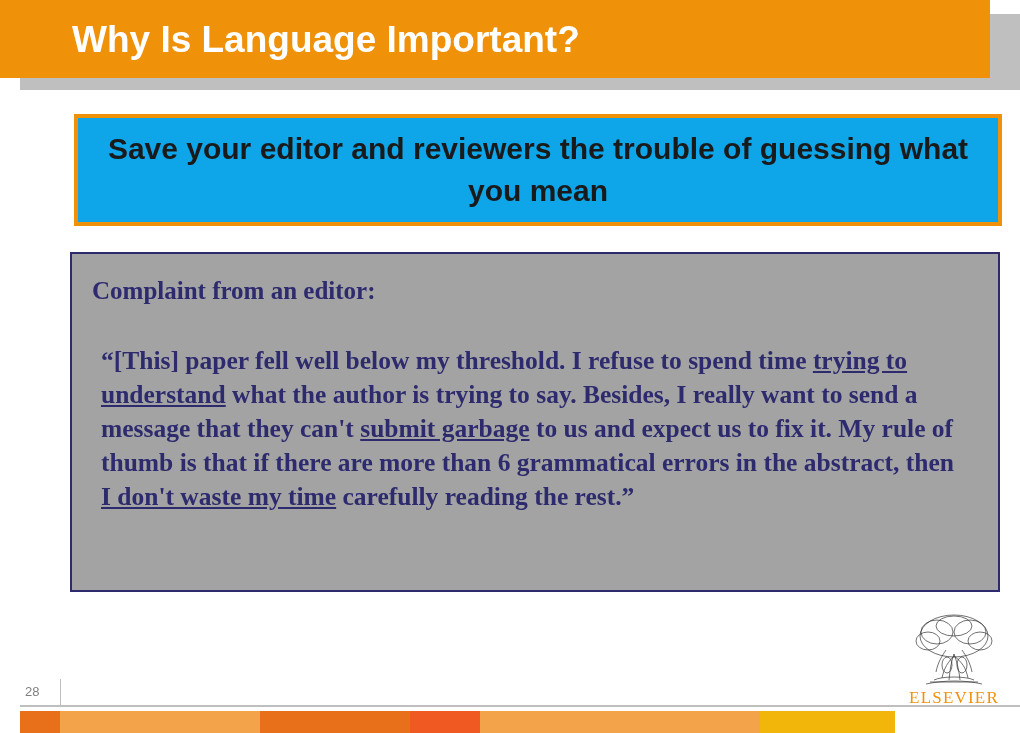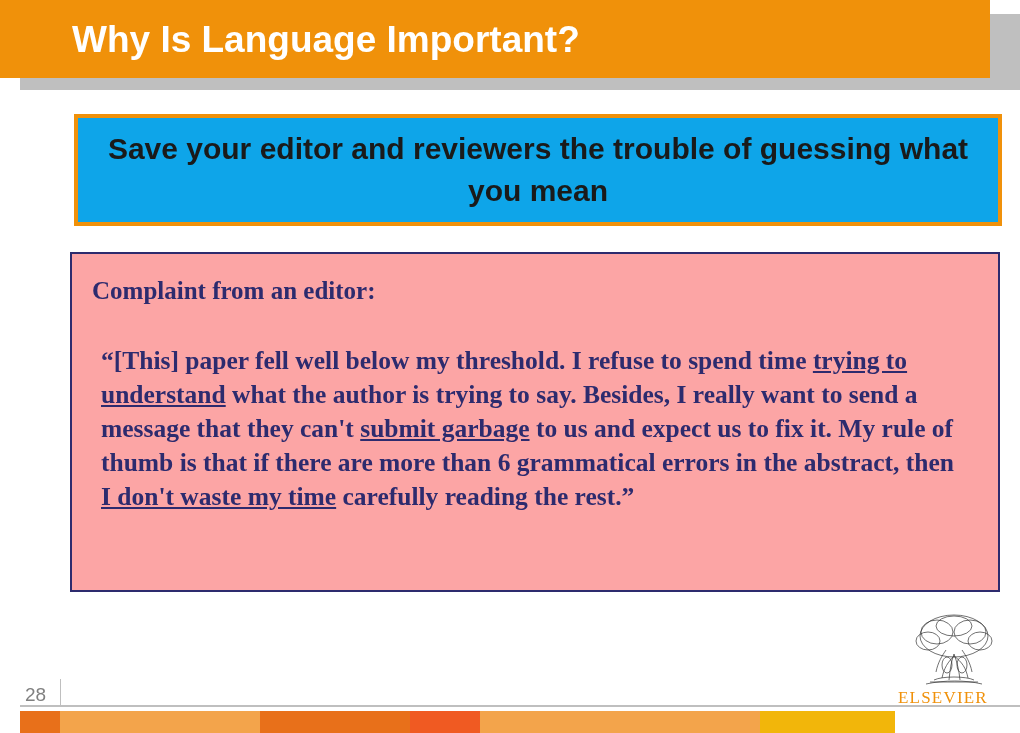--- a/index.html
+++ b/index.html
@@ -84,21 +84,21 @@
   }
 
   
   .quote-box {
     position: absolute;
     left: 70px;
     top: 252px;
     width: 930px;
     height: 340px;
     border: 2px solid #2d2b6e;
-    background: #fca5a5;
+    background: #a3a3a3;
     box-sizing: border-box;
     padding: 22px 20px 20px 20px;
   }
   .quote-heading {
     color: #2d2b6e;
     font-family: "Liberation Serif", serif;
     font-size: 25px;
     font-weight: bold;
     margin: 0 0 38px 0;
     line-height: 30px;
@@ -124,21 +124,21 @@
     width: 1000px;
     height: 2px;
     background: #bfbfbf;
   }
   .page-number {
     position: absolute;
     left: 25px;
     top: 684px;
     width: 30px;
     color: #808080;
-    font-size: 19px;
+    font-size: 13px;
     text-align: left;
   }
   .page-divider {
     position: absolute;
     left: 60px;
     top: 679px;
     width: 1px;
     height: 26px;
     background: #bfbfbf;
   }
@@ -177,21 +177,21 @@
     left: 6px;
     top: 0px;
     width: 100px;
     height: 80px;
   }
   .logo-word {
     position: absolute;
     left: 0px;
     top: 78px;
     width: 112px;
-    text-align: left;
+    text-align: center;
     color: #f0910a;
     font-family: "Liberation Serif", serif;
     font-size: 17px;
     letter-spacing: 1.2px;
     font-weight: normal;
   }
 </style>
 </head>
 <body>
 

